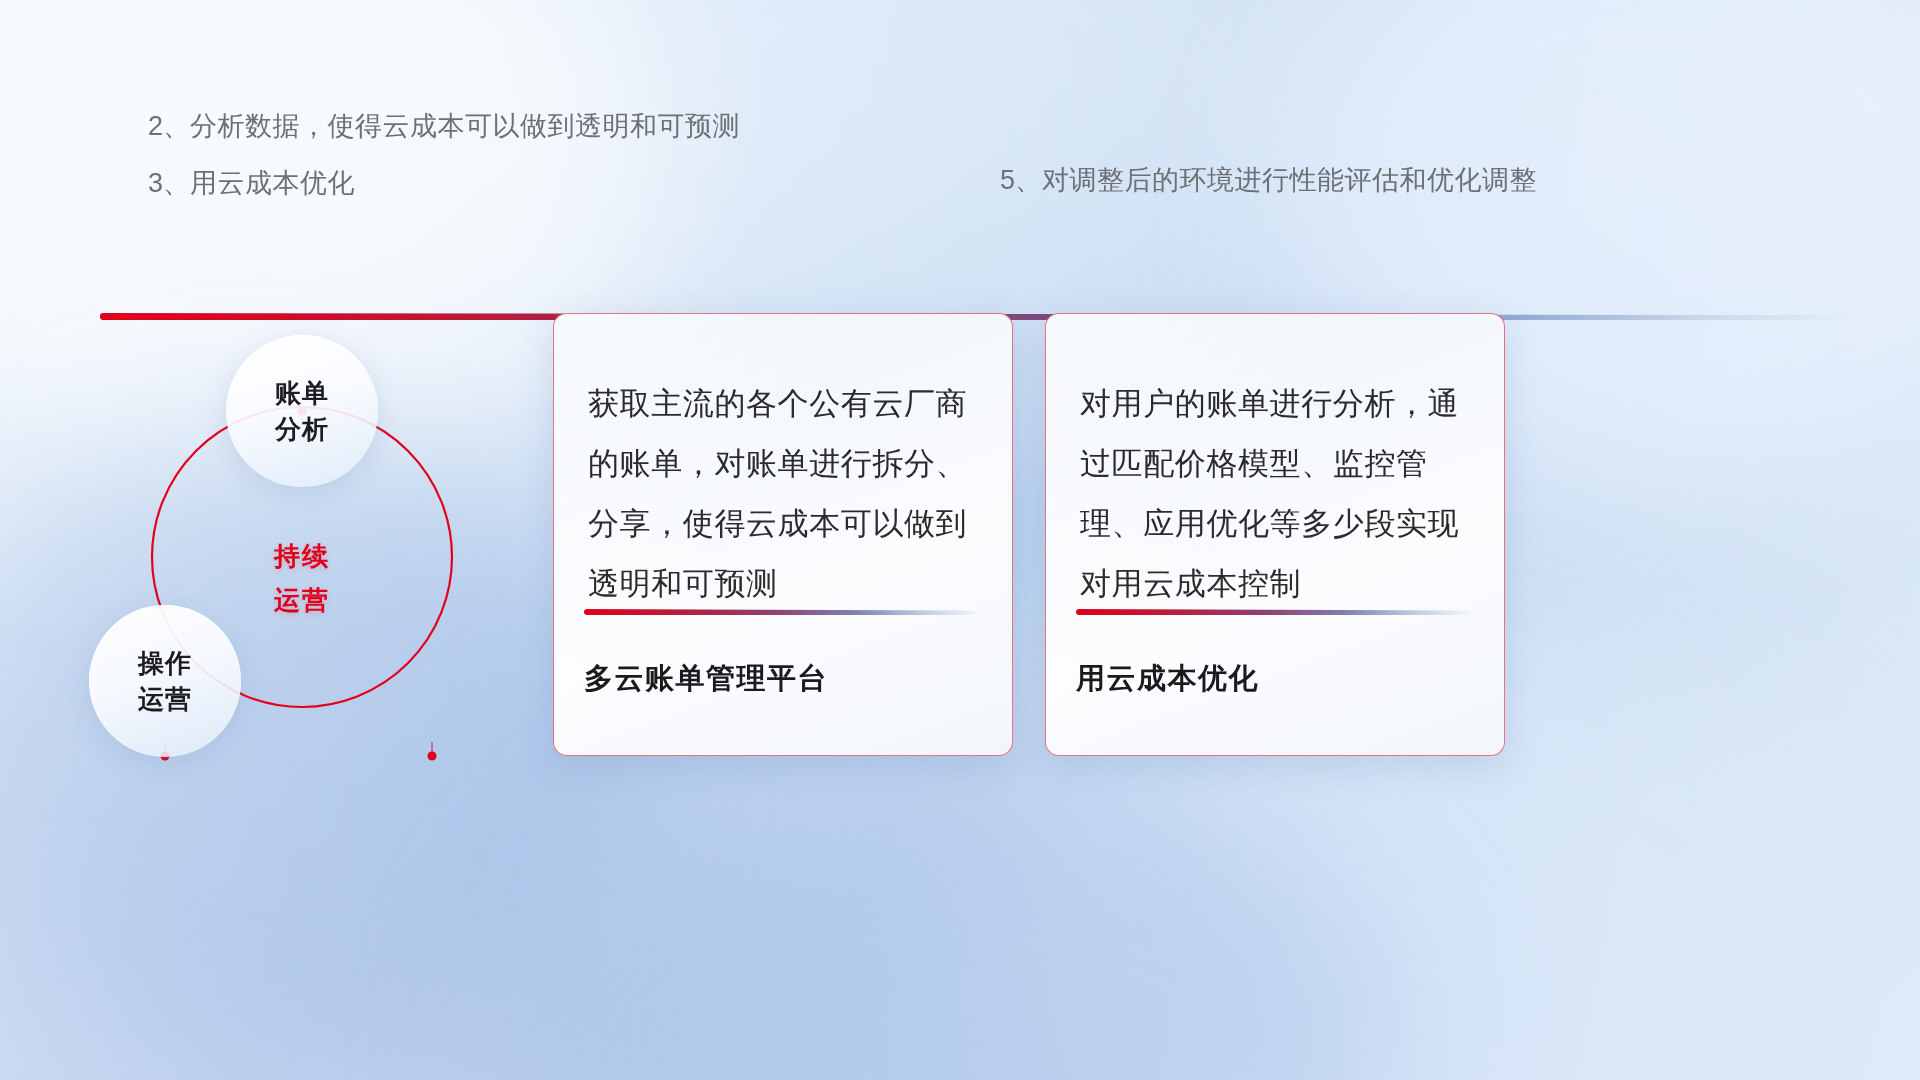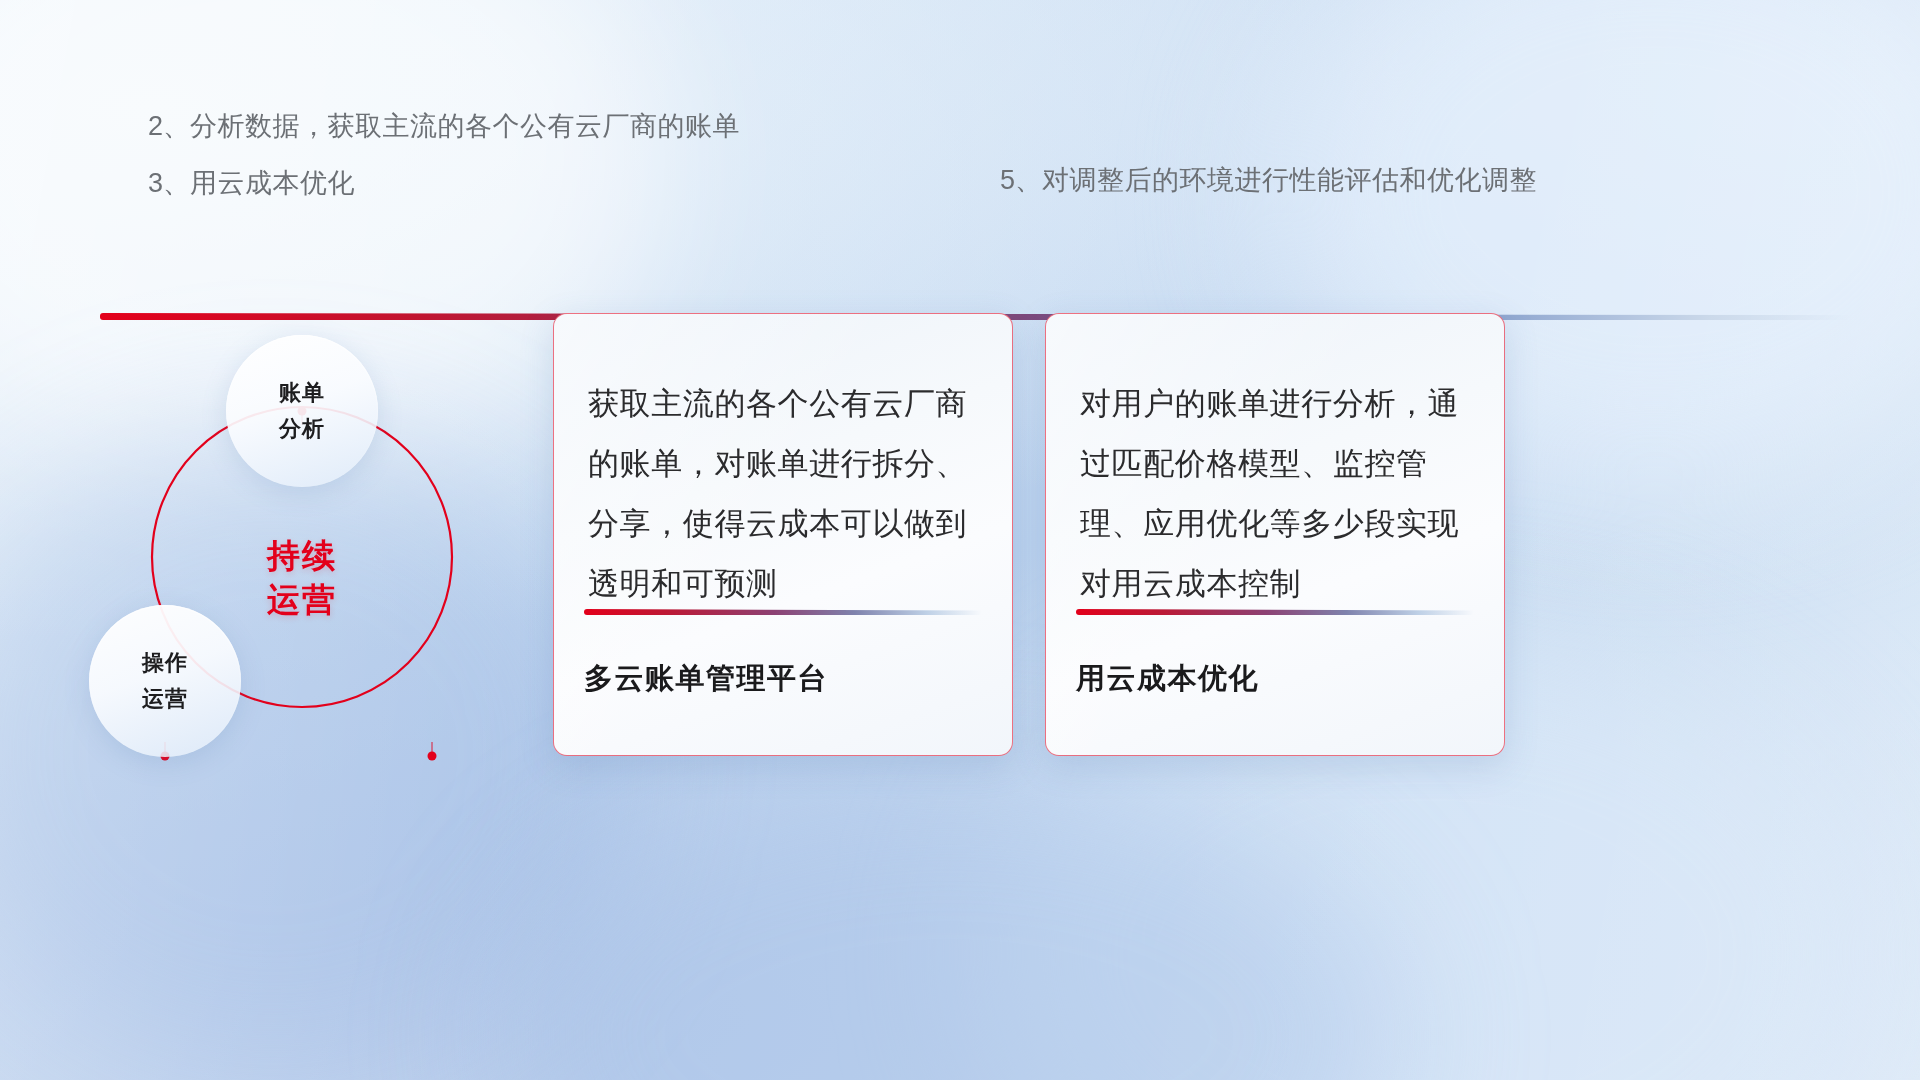--- a/index.html
+++ b/index.html
@@ -70,37 +70,37 @@
     background:linear-gradient(160deg, rgba(255,255,255,.97) 0%,
                rgba(250,252,255,.92) 45%, rgba(226,237,250,.86) 100%);
     box-shadow:0 6px 26px rgba(90,125,180,.18), inset 0 1px 2px rgba(255,255,255,.9);
     display:flex; align-items:center; justify-content:center;
     text-align:center;
   }
   .bubble span{
     display:block;
     color:#1d1d1f;
     font-weight:400;
-    font-size:22px;
+    font-size:26px;
     line-height:36px;
     letter-spacing:1px;
     text-align:right;
   }
   .bubble-top   { left:146px; top:-15px;  width:152px; height:152px; }
   .bubble-left  { left:9px;   top:255px;  width:152px; height:152px; }
   .bubble-right { left:276px; top:255px;  width:152px; height:152px; }
   #venn-center{
     position:absolute; left:150px; top:135px; width:144px; height:144px;
     display:flex; align-items:center; justify-content:center; text-align:center;
   }
   #venn-center span{
     display:block;
     color:#e3001b;
     font-weight:800;
-    font-size:33px;
+    font-size:26px;
     line-height:44px;
     letter-spacing:2px;
     text-shadow:0 2px 6px rgba(227,0,27,.18);
     margin-top:41px;
   }
 
   
   .card{
     position:absolute; top:313px; width:460px; height:443px;
     border-radius:14px;
@@ -150,21 +150,21 @@
   <div class="bg-blob blob-c"></div>
   <div class="bg-blob blob-d"></div>
   <div class="bg-blob blob-e"></div>
   <div class="bg-sheen"></div>
 </div>
 
 <div id="top-lists">
 
   <div class="list-col list-left">
     <div class="list-item">
-      <span class="li-num">2、</span><span>分析数据，获取主流的各个公有云厂商的账单</span>
+      <span class="li-num">2、</span><span>分析数据，使得云成本可以做到透明和可预测</span>
     </div>
     <div class="list-item">
       <span class="li-num">3、</span><span>用云成本优化</span>
     </div>
   </div>
 
   <div class="list-col list-right">
     <div class="list-item">
       <span class="li-num">5、</span><span>对调整后的环境进行性能评估和优化调整</span>
     </div>

